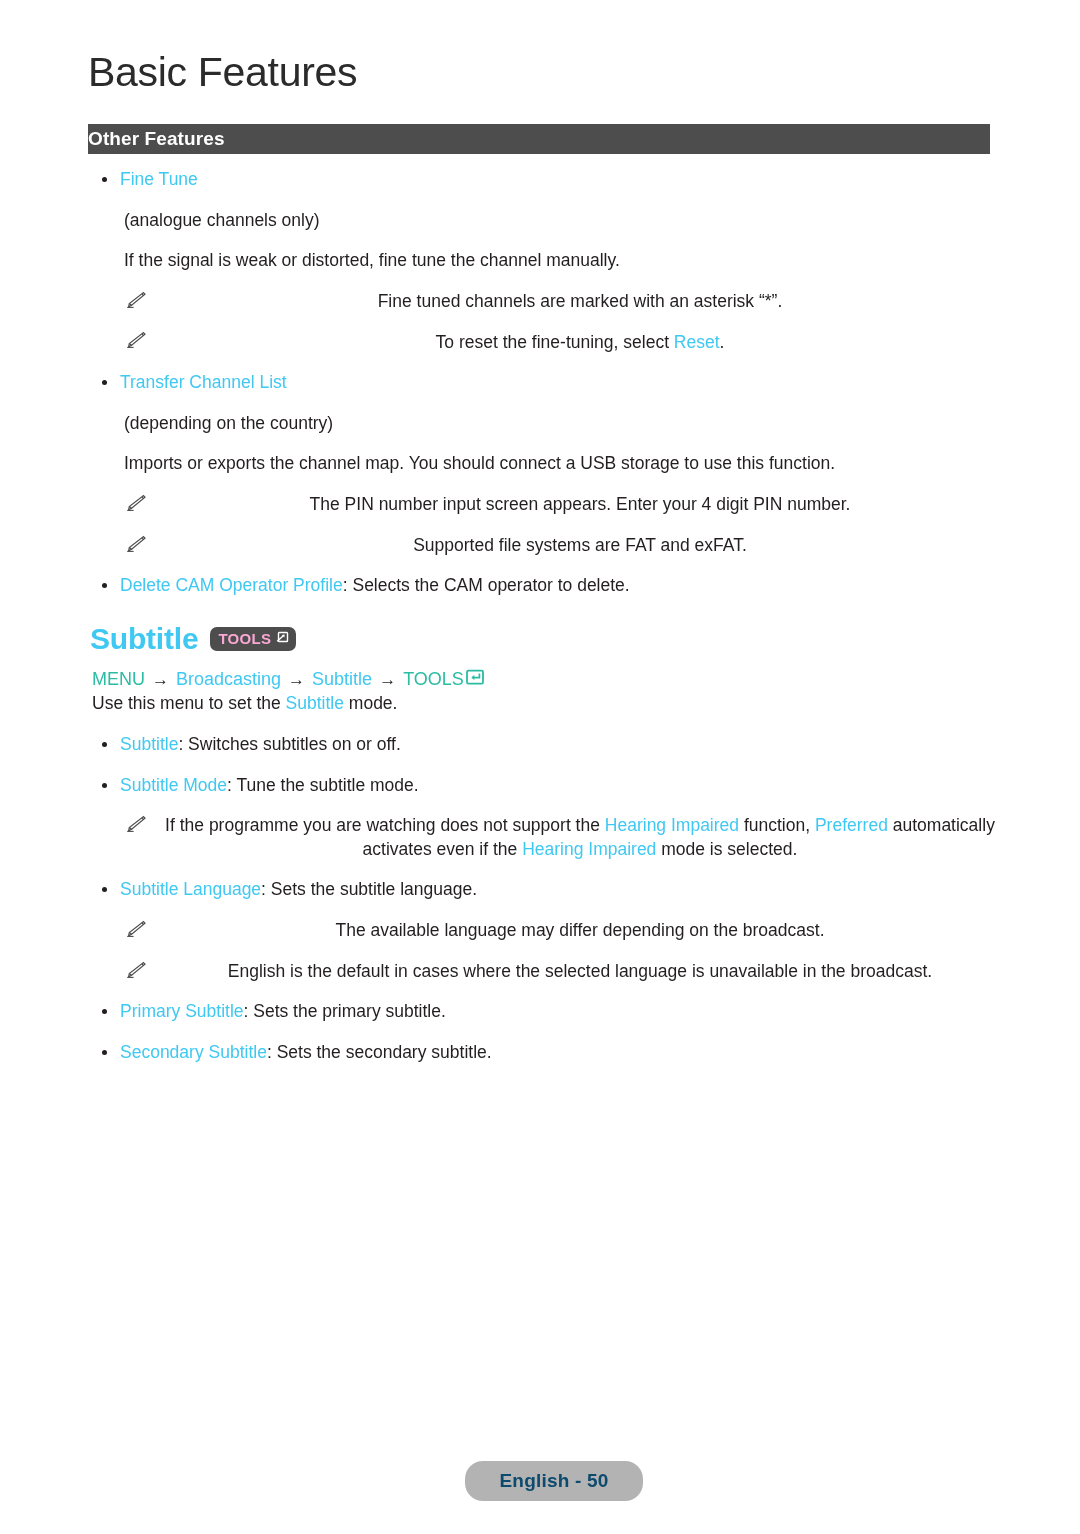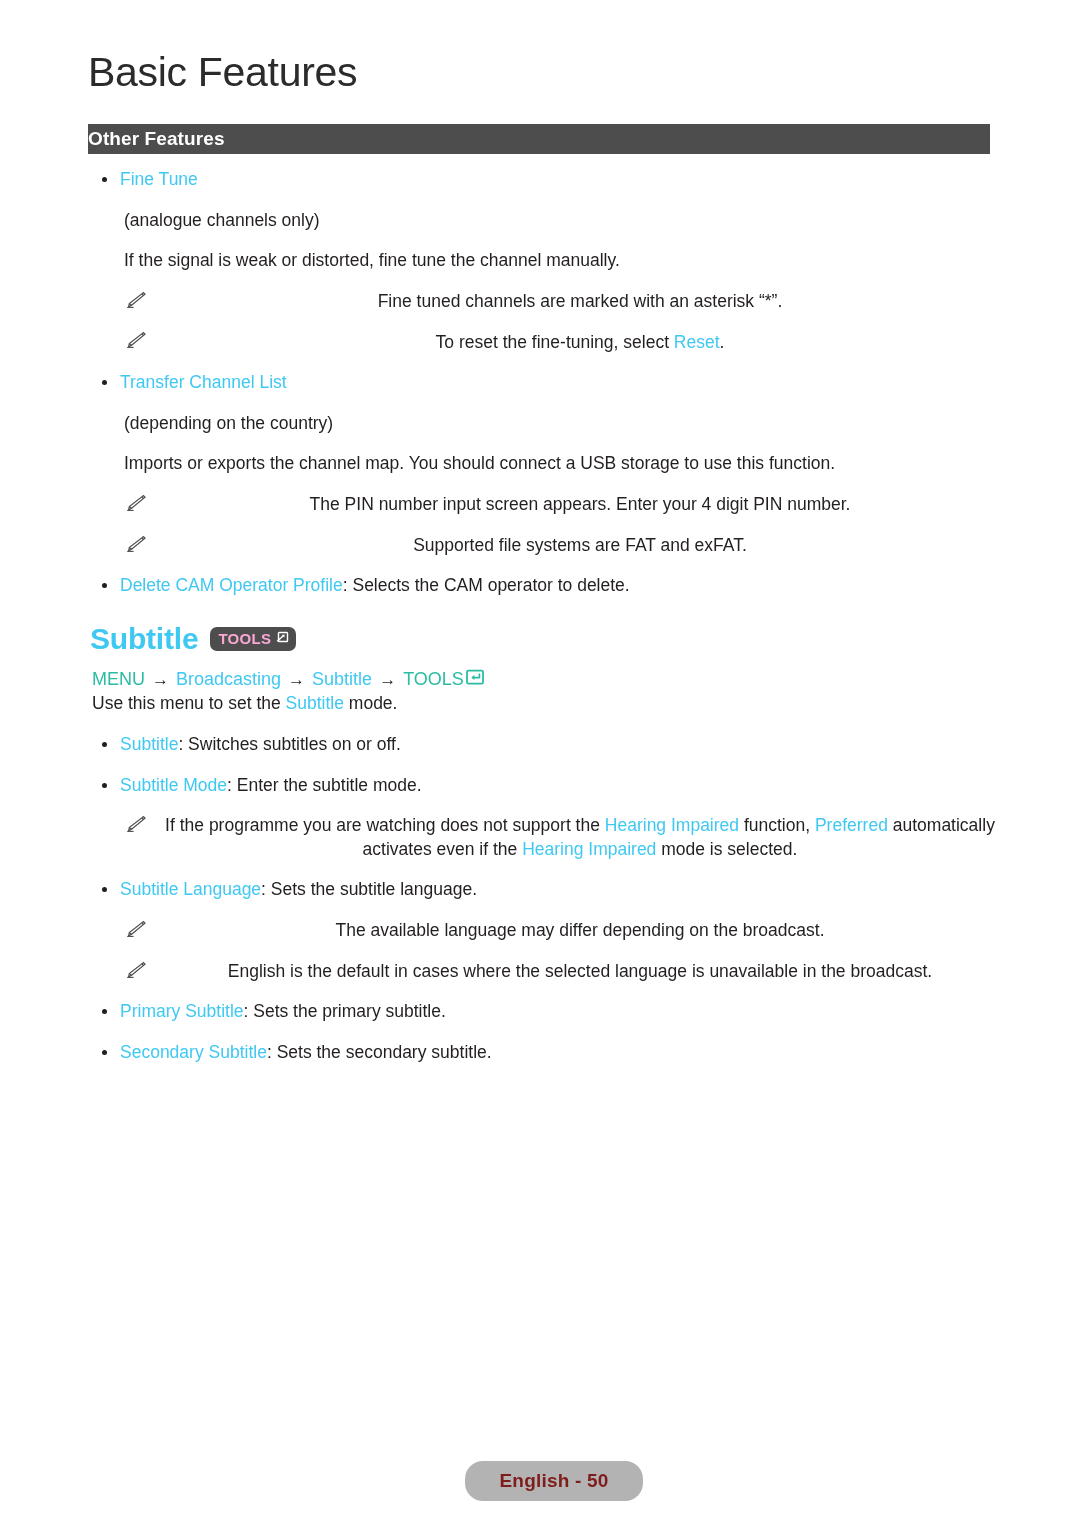--- a/index.html
+++ b/index.html
@@ -176,21 +176,21 @@
     margin-bottom: 17px;
   }
 
   
   .footer {
     position: absolute;
     left: 50%;
     transform: translateX(-50%);
     top: 1461px;
     background: #b3b3b3;
-    color: #7f1d1d;
+    color: #0c4a6e;
     border-radius: 18px;
     width: 178px;
     height: 40px;
     display: flex;
     align-items: center;
     justify-content: center;
     font-size: 19px;
     font-weight: bold;
     letter-spacing: 0.2px;
   }
@@ -322,21 +322,21 @@
       <span>Use this menu to set the </span><span class="hl">Subtitle</span><span> mode.</span>
     </div>
 
     <div class="row bullet-row">
       <span class="dot"></span>
       <span class="hl">Subtitle</span><span>: Switches subtitles on or off.</span>
     </div>
 
     <div class="row bullet-row">
       <span class="dot"></span>
-      <span class="hl">Subtitle Mode</span><span>: Enter the subtitle mode.</span>
+      <span class="hl">Subtitle Mode</span><span>: Tune the subtitle mode.</span>
     </div>
 
     <div class="row note-row">
       <span class="pencil">
         <svg width="22" height="18" viewBox="0 0 22 18">
           <g fill="none" stroke="#4d4d4d" stroke-width="1.2">
             <path d="M19.5 1.6 L21 3.3 L7.6 14.3 L4.6 15.9 L5.3 12.6 Z" fill="#ffffff"></path>
             <path d="M18.1 3 L19.6 4.7"></path>
             <path d="M5.3 12.6 L7.6 14.3"></path>
           </g>

